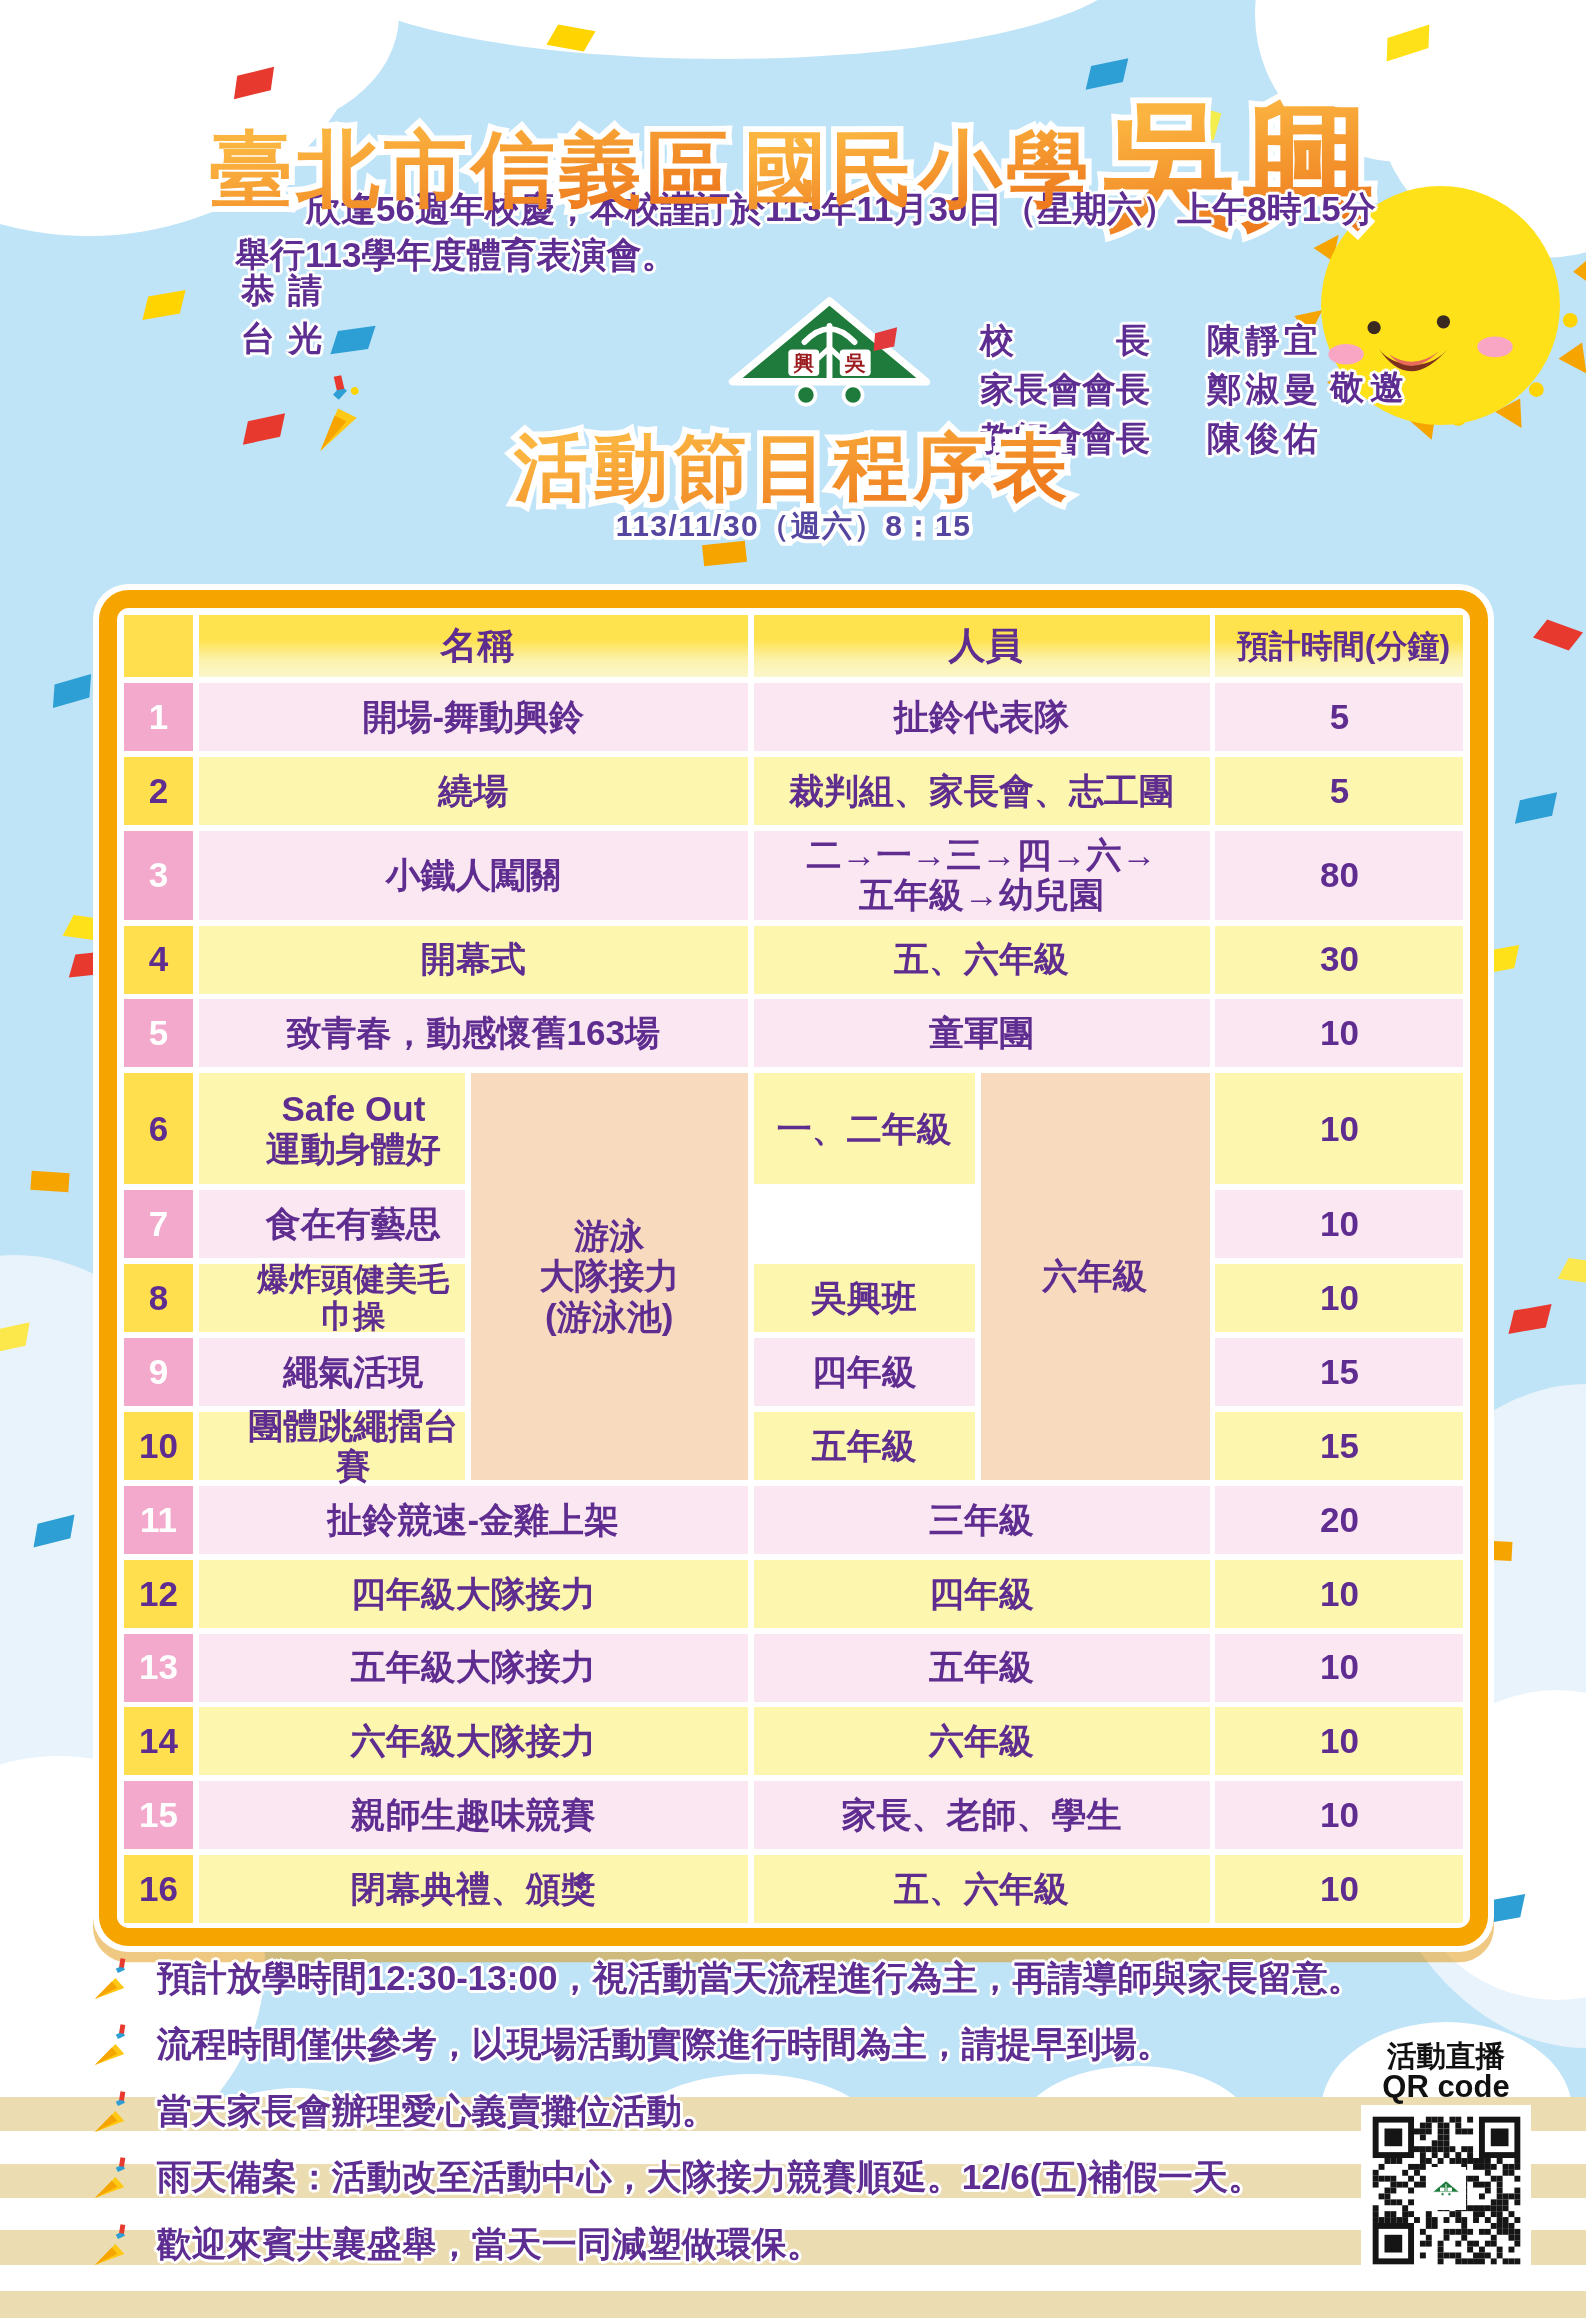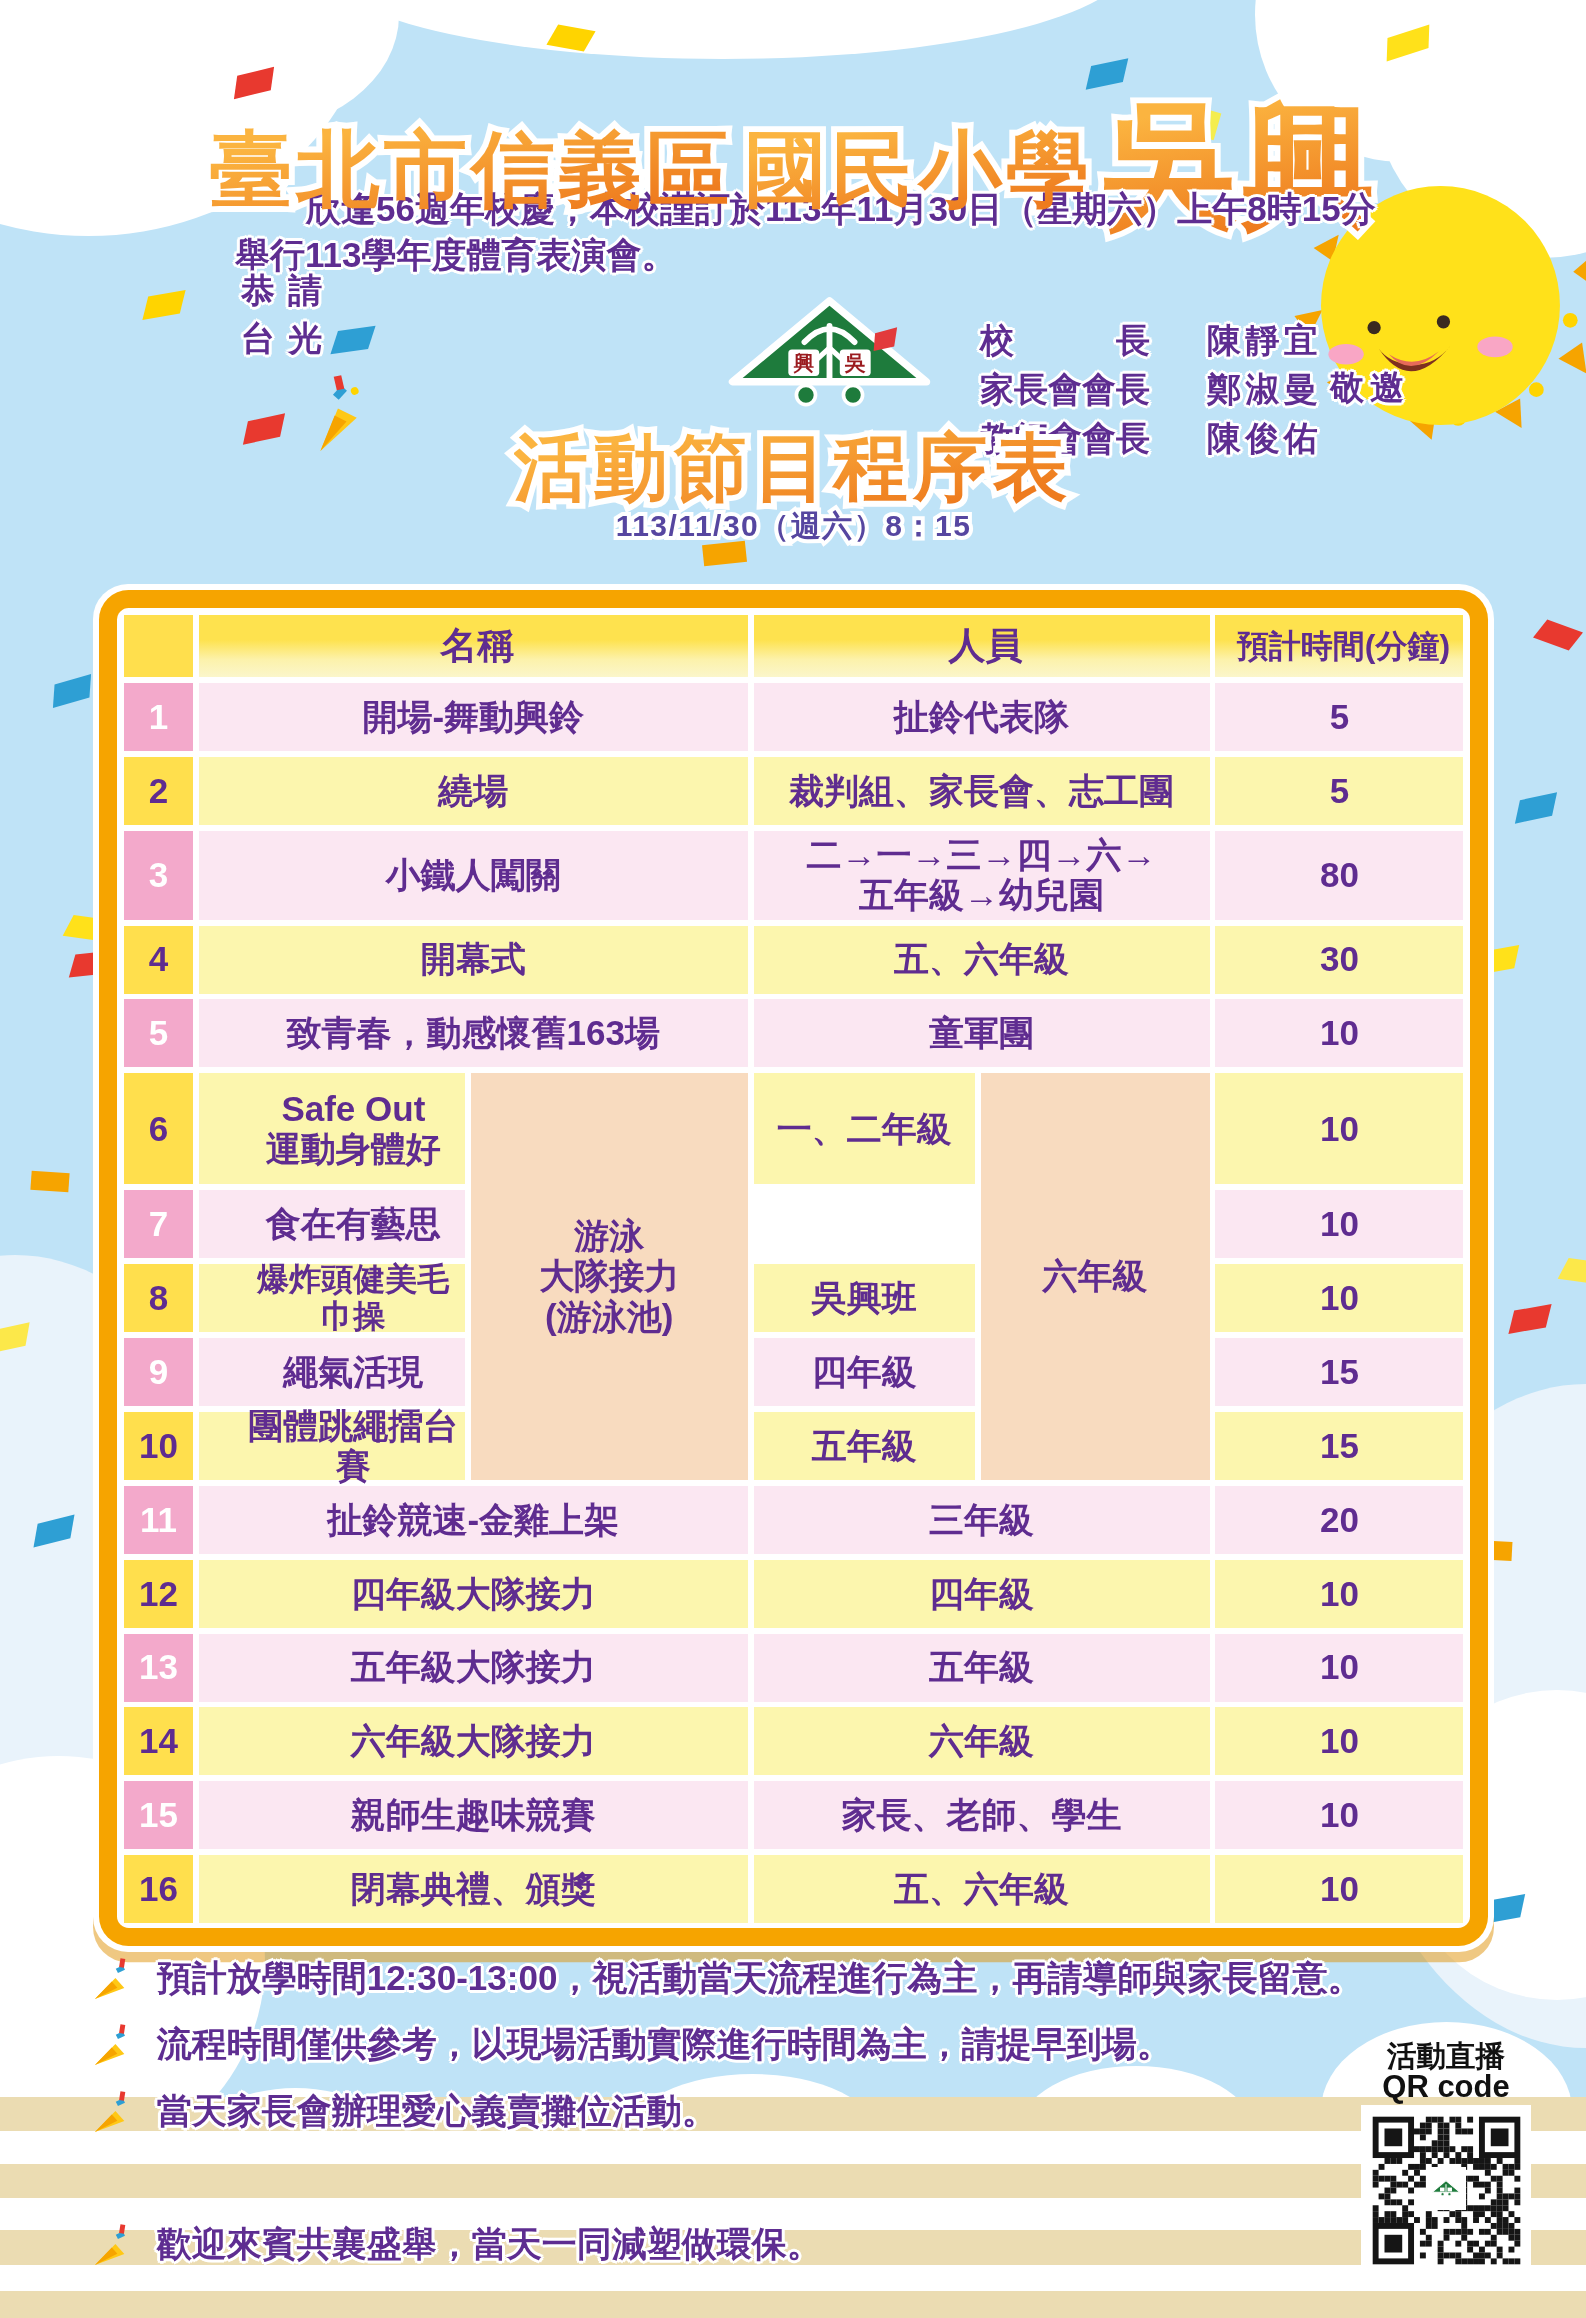--- a/index.html
+++ b/index.html
@@ -359,20 +359,29 @@
     <span class="txt purple ol-w">流程時間僅供參考，以現場活動實際進行時間為主，請提早到場。</span>
   </div>
   <div class="note" style="left:87px;top:2087px;">
     <svg width="49" height="49" viewBox="0 0 100 100" style="transform:rotate(-6deg);">
       <polygon points="12,88 58,50 74,72" fill="#FFC815"></polygon>
         <polygon points="12,88 50,56 60,70" fill="#F6A400"></polygon>
       <rect x="62" y="28" width="16" height="10" fill="#2E9FD4" transform="rotate(-20 70 33)"></rect>
       <rect x="70" y="12" width="10" height="18" fill="#E8392F" transform="rotate(15 75 21)"></rect>
     </svg>
     <span class="txt purple ol-w">當天家長會辦理愛心義賣攤位活動。</span>
+  </div>
+  <div class="note" style="left:87px;top:2153px;">
+    <svg width="49" height="49" viewBox="0 0 100 100" style="transform:rotate(-6deg);">
+      <polygon points="12,88 58,50 74,72" fill="#FFC815"></polygon>
+        <polygon points="12,88 50,56 60,70" fill="#F6A400"></polygon>
+      <rect x="62" y="28" width="16" height="10" fill="#2E9FD4" transform="rotate(-20 70 33)"></rect>
+      <rect x="70" y="12" width="10" height="18" fill="#E8392F" transform="rotate(15 75 21)"></rect>
+    </svg>
+    <span class="txt purple ol-w">雨天備案：活動改至活動中心，大隊接力競賽順延。12/6(五)補假一天。</span>
   </div>
   <div class="note" style="left:87px;top:2220px;">
     <svg width="49" height="49" viewBox="0 0 100 100" style="transform:rotate(-6deg);">
       <polygon points="12,88 58,50 74,72" fill="#FFC815"></polygon>
         <polygon points="12,88 50,56 60,70" fill="#F6A400"></polygon>
       <rect x="62" y="28" width="16" height="10" fill="#2E9FD4" transform="rotate(-20 70 33)"></rect>
       <rect x="70" y="12" width="10" height="18" fill="#E8392F" transform="rotate(15 75 21)"></rect>
     </svg>
     <span class="txt purple ol-w">歡迎來賓共襄盛舉，當天一同減塑做環保。</span>
   </div>

